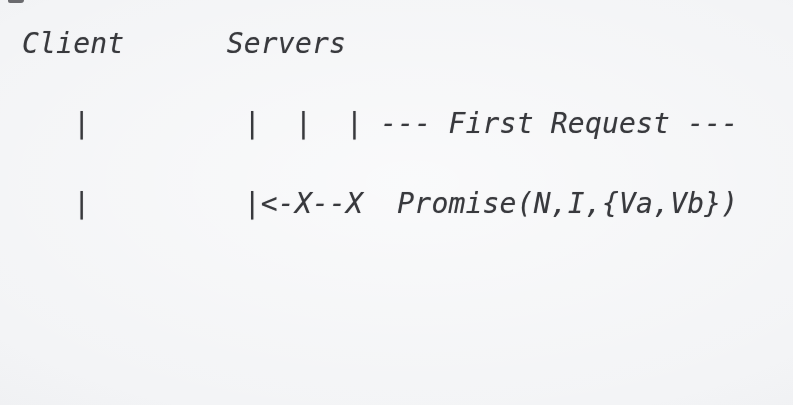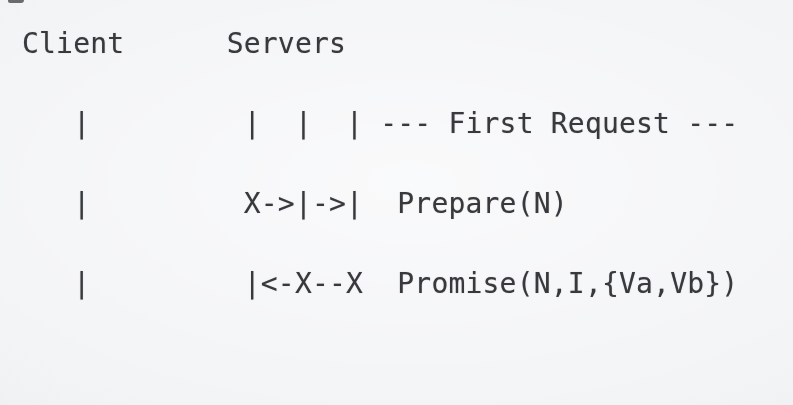--- a/index.html
+++ b/index.html
@@ -31,20 +31,21 @@
     font-size: 28px;
     line-height: 40px;
     font-weight: 500;
     color: var(--fg, #38393d);
     white-space: pre;
     letter-spacing: 0.2px;
     text-shadow: 0 0 1px rgba(40,40,45,0.35); 
   }
   .ascii .row {
     height: 40px;
+    font-style: italic;
   }
   
   .artifact {
     position: absolute;
     left: 8px;
     top: 0;
     width: 16px;
     height: 3px;
     background: #4a4a4e;
     border-radius: 0 0 3px 2px;
@@ -53,20 +54,19 @@
   }
 </style>
 </head>
 <body style="--bg: #f3f4f6; --fg: #38393d;">
 
 <div class="stage">
   <div class="artifact"></div>
 
   <pre class="ascii"><div class="row">Client      Servers</div>
 <div class="row">   |         |  |  | --- First Request ---</div>
-<div class="row">   |         X-&gt;|-&gt;|  Prepare(N)</div>
 <div class="row">   |         |&lt;-X--X  Promise(N,I,{Va,Vb})</div>
 
 
 
 
 </pre>
 </div>
 
 </body></html>

